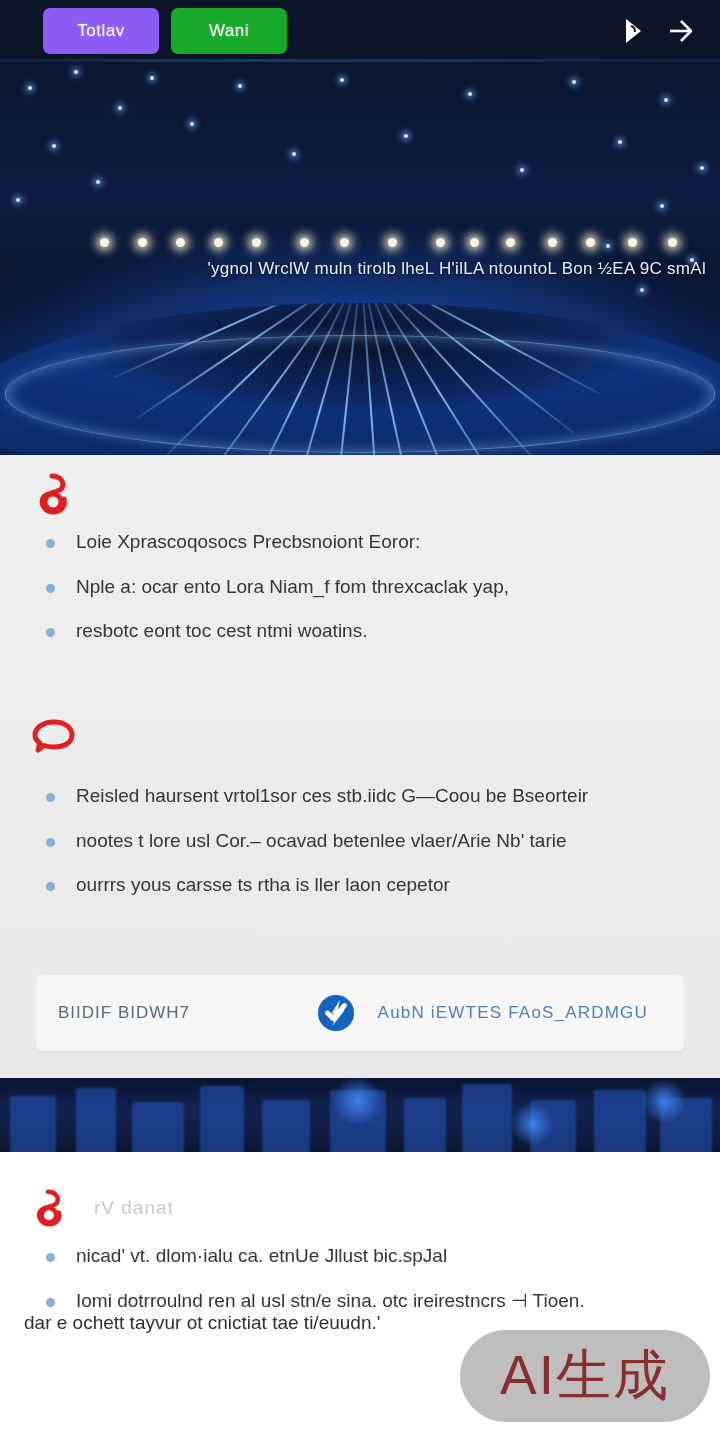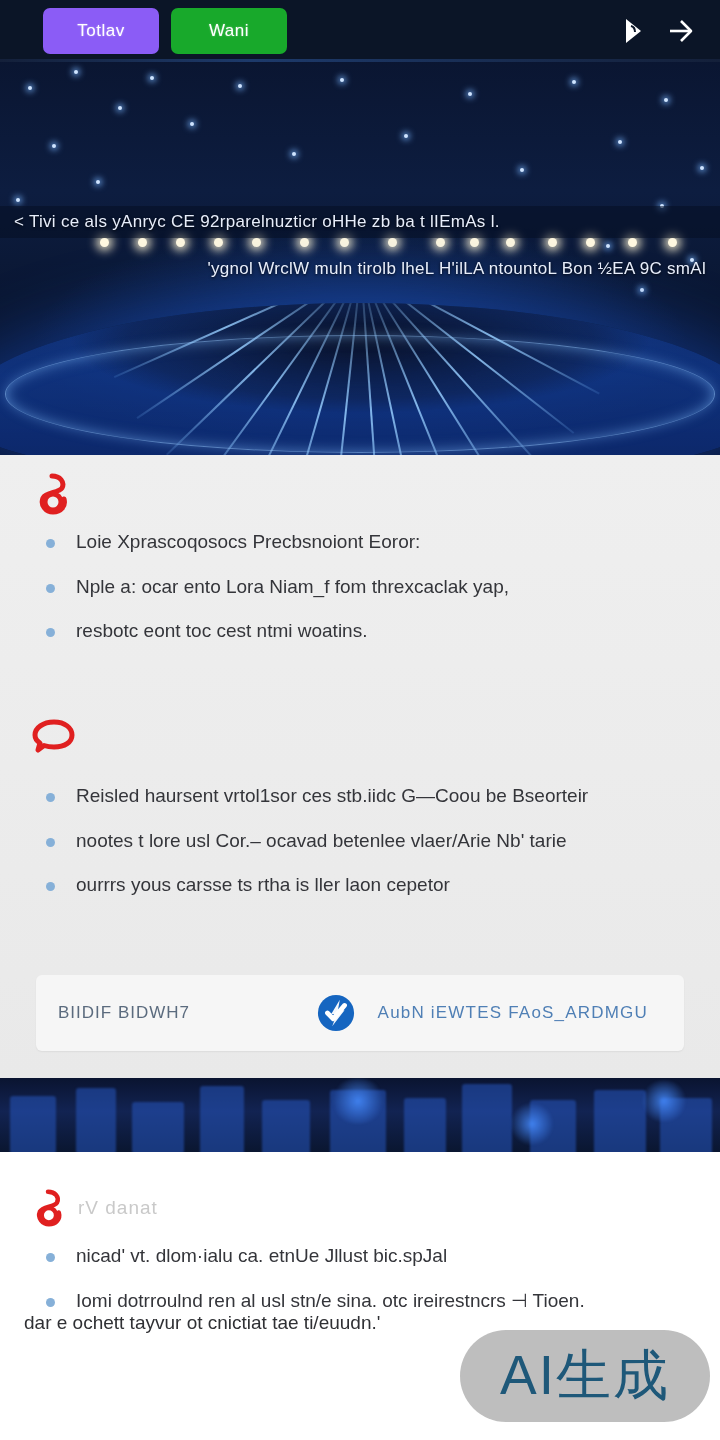--- a/index.html
+++ b/index.html
@@ -178,21 +178,21 @@
     background:radial-gradient(circle, rgba(70,140,255,.85) 0%, rgba(30,80,190,0) 70%);
   }
 
   
   .white-section {
     position:absolute; top:1152px; left:0; width:720px; height:288px;
     background:#ffffff;
   }
   .wm-head {
     position:absolute; left:30px; top:1188px;
-    display:flex; align-items:center; gap:12px;
+    display:flex; align-items:center; gap:28px;
   }
   .wm-head-text {
     font-size:19px; color:#c9c9c9; letter-spacing:1px;
     filter:blur(.6px);
   }
   .list-3 { position:absolute; left:0; top:1242px; width:720px; }
   .list-3 li { color:#3a3b40; }
   .tail-line {
     position:absolute; left:24px; top:1312px;
     font-size:19px; color:#2f3034;
@@ -203,21 +203,21 @@
   
   .ai-badge {
     position:absolute; right:10px; bottom:18px;
     width:250px; height:92px;
     border-radius:46px;
     background:#b9b9b9;
     display:flex; align-items:center; justify-content:center;
     opacity:.92;
   }
   .ai-badge span {
-    font-size:55px; color:#0c4a6e; letter-spacing:2px;
+    font-size:55px; color:#7f1d1d; letter-spacing:2px;
     filter:blur(.6px);
   }
 </style>
 </head>
 <body>
 
 <div class="topbar">
   <button class="btn btn-red">Totlav</button>
   <button class="btn btn-green">Wani</button>
 
@@ -293,21 +293,20 @@
         <i style="transform:rotate(6deg)"></i>
       <i style="transform:rotate(16deg)"></i>
         <i style="transform:rotate(26deg)"></i>
       <i style="transform:rotate(36deg)"></i>
         <i style="transform:rotate(46deg)"></i>
       <i style="transform:rotate(56deg)"></i>
         <i style="transform:rotate(66deg)"></i>
     </div>
   </div>
 
-  <div class="hero-caption-band hero-line1">&lt; Tivi ce als yAnryc CE 92rparelnuzticr oHHe zb ba t  lIEmAs l.</div>
   <div class="hero-caption-band hero-line2">'ygnol WrclW muln tirolb lheL H'ilLA ntountoL Bon ½EA 9C smAl</div>
 
 </div>
 
 <div class="gray-section"></div>
 
 <div class="redmark-1">
   <svg class="ico-red" width="40" height="44" viewBox="0 0 40 44">
     <path d="M20 4 C28 4 33 10 30 16 C27 21 14 20 11 26 C8 33 14 40 21 40 C29 40 34 34 32 27" stroke="#e02020" stroke-width="5" fill="none" stroke-linecap="round"></path>
     <circle cx="21" cy="30" r="8" stroke="#e02020" stroke-width="5" fill="none"></circle>

